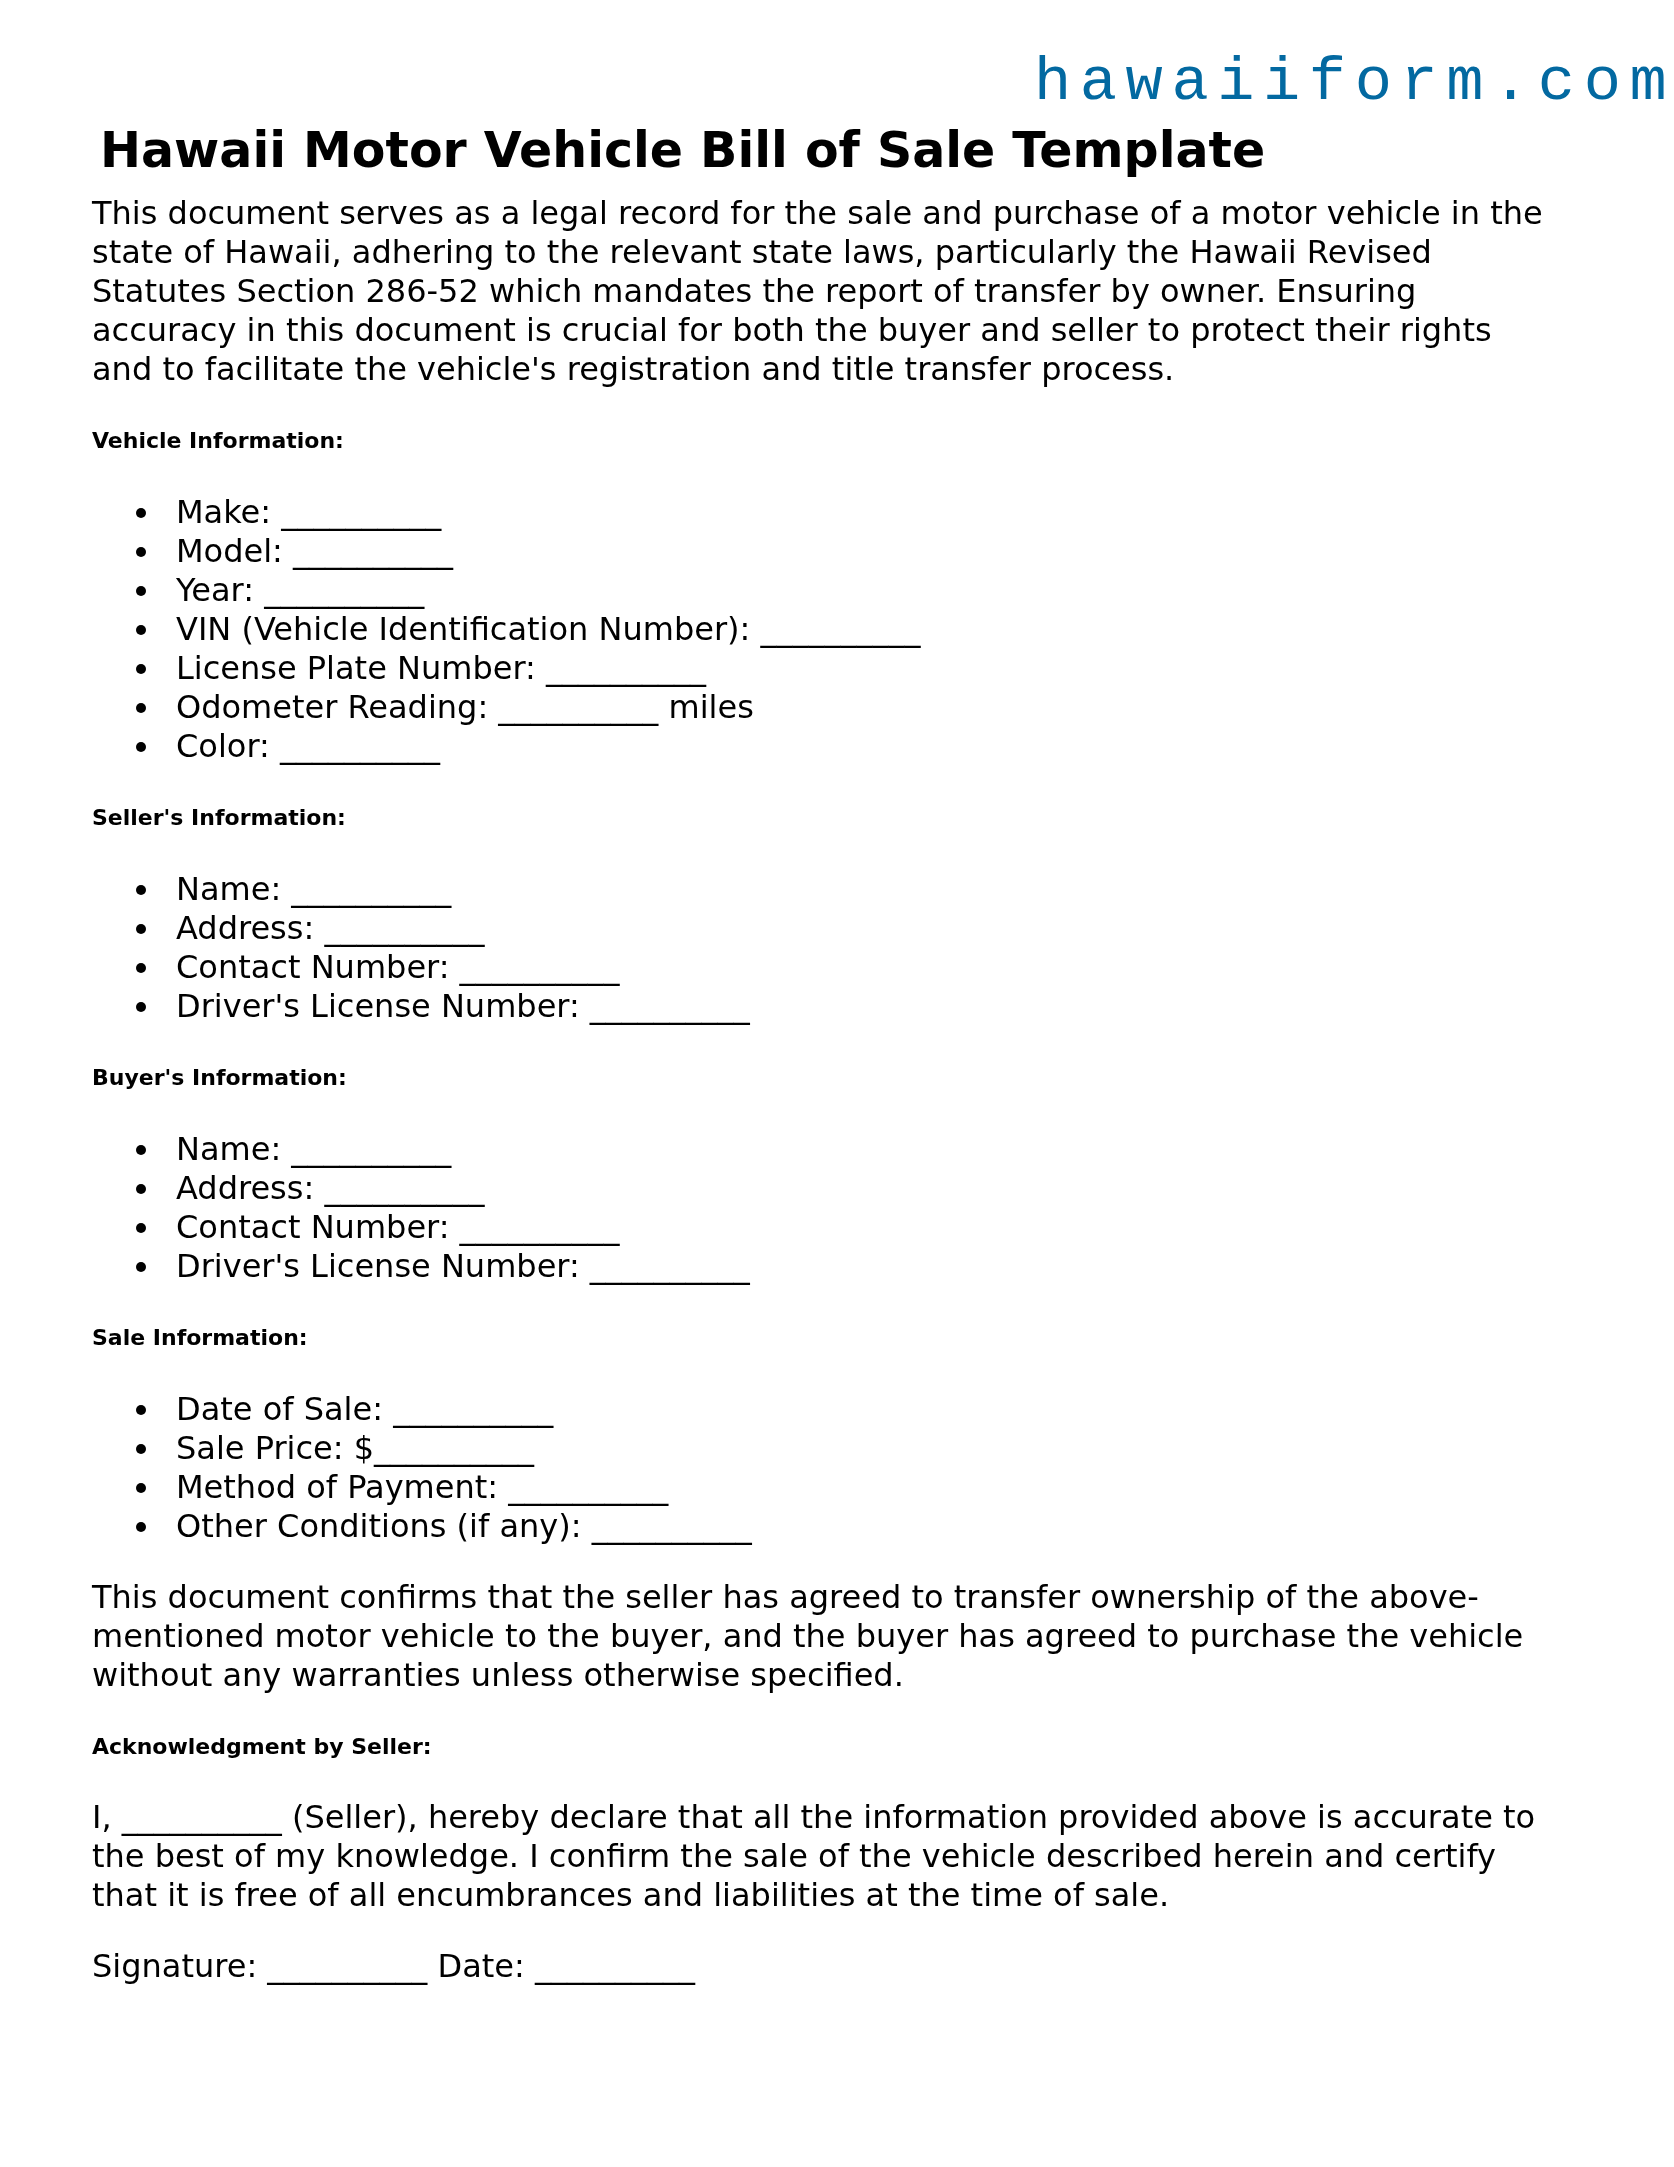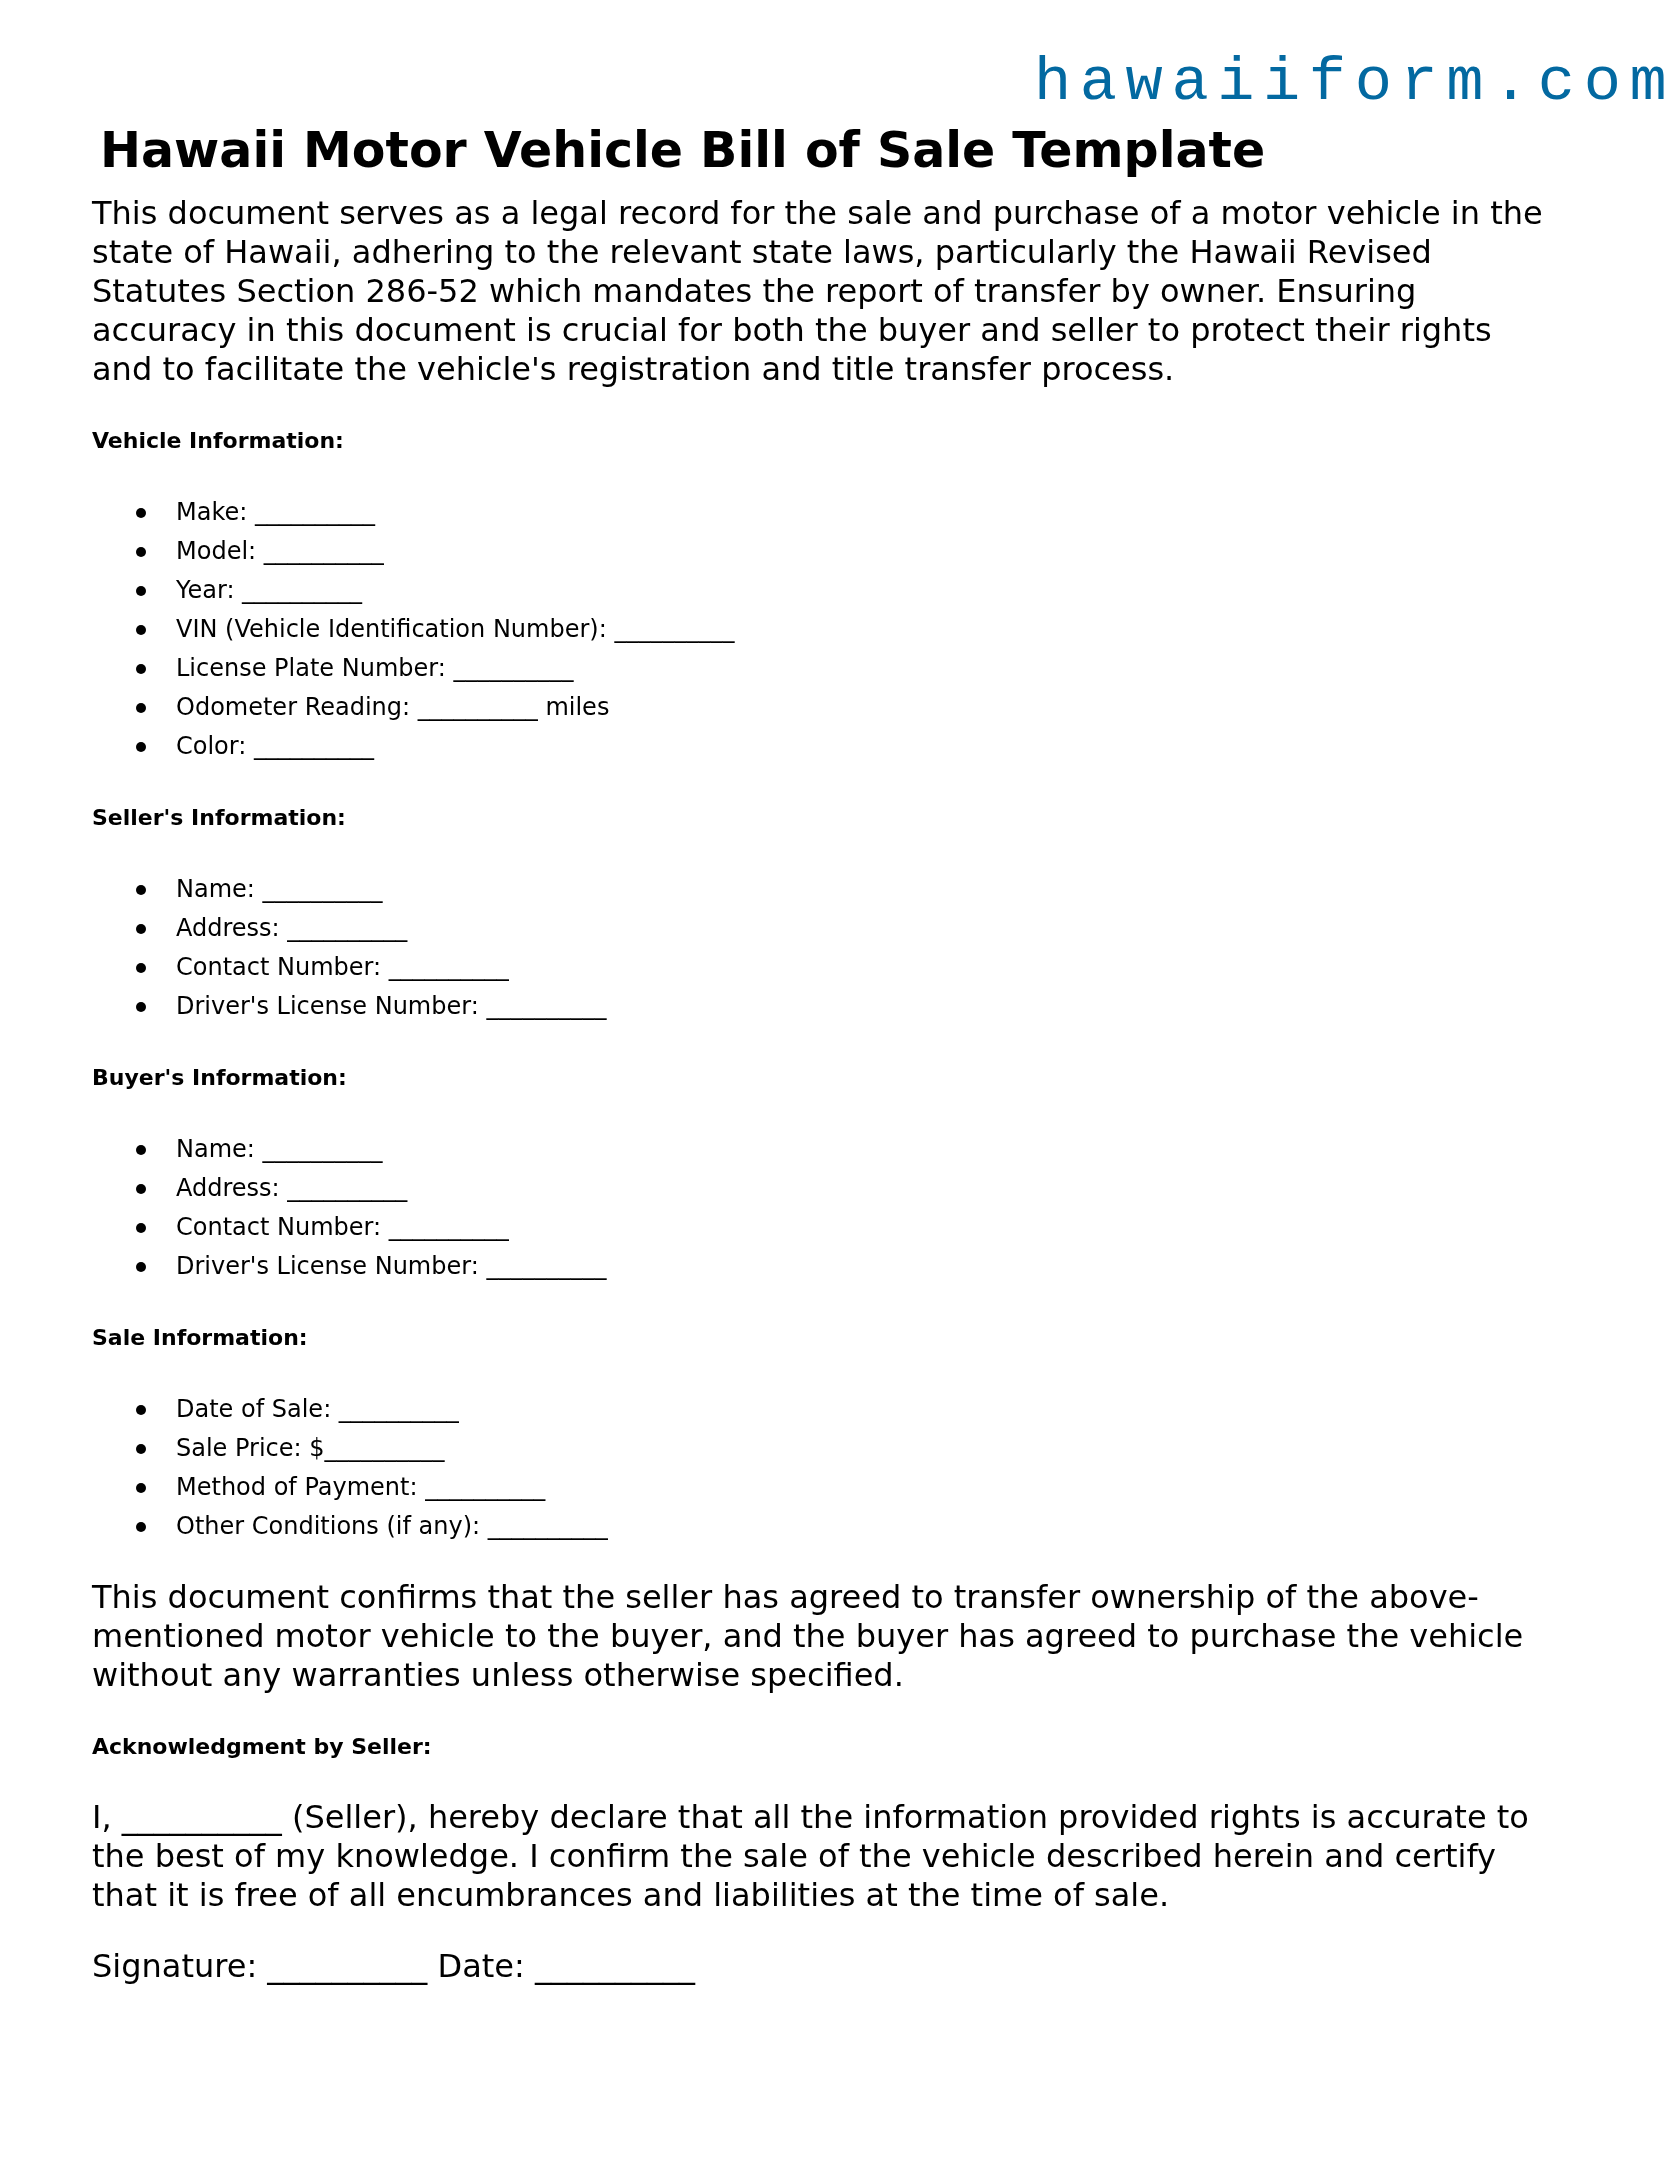--- a/index.html
+++ b/index.html
@@ -26,21 +26,21 @@
   }
   .para .line { display: block; white-space: nowrap; }
   .section-heading {
     margin: 32px 0 0 0; font-weight: bold; font-size: 22px; line-height: 39px;
     white-space: nowrap;
   }
   .list {
     list-style: none; margin: 33px 0 0 0; padding: 0;
   }
   .list li {
-    position: relative; padding-left: 84px; font-size: 24px; line-height: 39px;
+    position: relative; padding-left: 84px; font-size: 32px; line-height: 39px;
     white-space: nowrap;
   }
   .list li .bullet {
     position: absolute; left: 44px; top: 15px; width: 10px; height: 10px;
     border-radius: 50%; background: #000000;
   }
   .blank { white-space: pre; }
   .first-para { margin-top: 13px; }
   .sig-line { margin-top: 32px; font-size: 32px; line-height: 39px; white-space: nowrap; }
 </style>
@@ -96,19 +96,19 @@
   </ul>
 
   <p class="para">
     <span class="line">This document confirms that the seller has agreed to transfer ownership of the above-</span>
     <span class="line">mentioned motor vehicle to the buyer, and the buyer has agreed to purchase the vehicle</span>
     <span class="line">without any warranties unless otherwise specified.</span>
   </p>
 
   <div class="section-heading">Acknowledgment by Seller:</div>
   <p class="para">
-    <span class="line"><span class="blank">I, </span><span class="blank">__________</span><span class="blank"> (Seller), hereby declare that all the information provided rights is accurate to</span></span>
+    <span class="line"><span class="blank">I, </span><span class="blank">__________</span><span class="blank"> (Seller), hereby declare that all the information provided above is accurate to</span></span>
     <span class="line">the best of my knowledge. I confirm the sale of the vehicle described herein and certify</span>
     <span class="line">that it is free of all encumbrances and liabilities at the time of sale.</span>
   </p>
 
   <div class="sig-line"><span class="blank">Signature: </span><span class="blank">__________</span><span class="blank"> Date: </span><span class="blank">__________</span></div>
 </div>
 
 </body></html>

